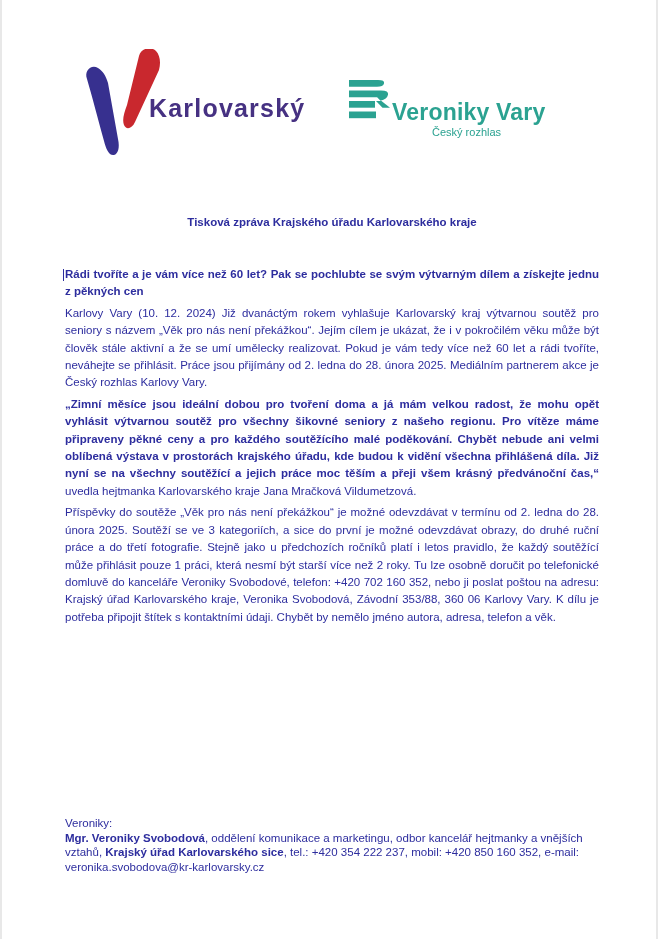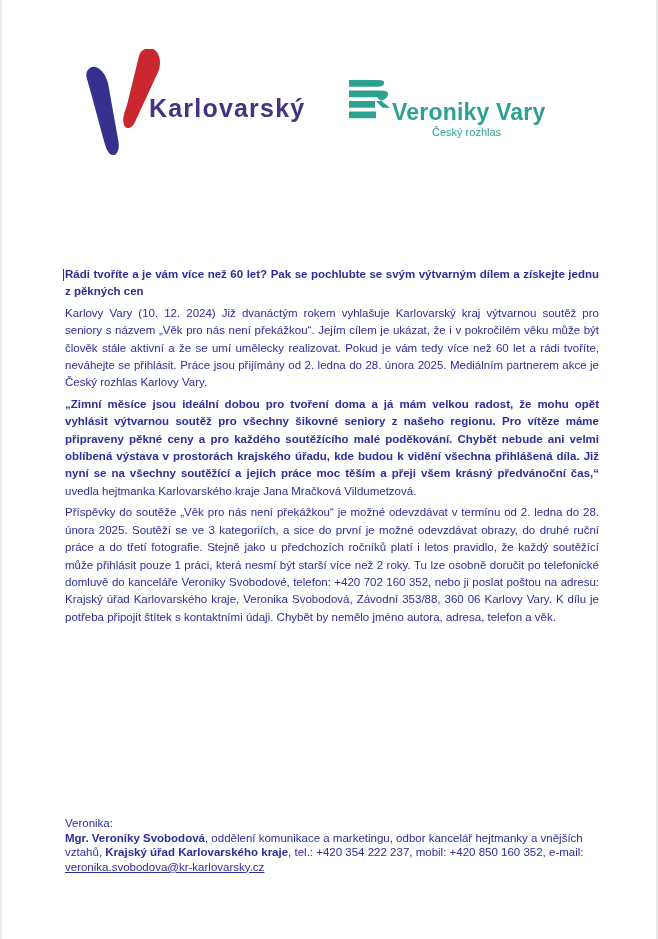--- a/index.html
+++ b/index.html
@@ -49,21 +49,20 @@
   .body-text p{margin:0 0 4px 0;}
   .b{font-weight:700;}
   
   .contact{
     position:absolute;left:63px;top:816px;width:534px;
     font-size:11.5px;line-height:14.6px;text-align:left;
   }
   .contact p{margin:0;}
   .email{
     color:var(--navy,#2d2d9e);
-    text-decoration:underline;
     display:block;
     width:-moz-fit-content;width:fit-content;
     cursor:pointer;
   }
 </style>
 </head>
 <body>
 
 <div class="page">
 
@@ -86,28 +85,29 @@
       <path fill="#2ba291" d="M0,0 h29 q7,0 6,3.4 q-0.8,3.3 -7,3.3 H0 Z"></path>
       <path fill="#2ba291" d="M0,10.5 h32 q8,0 7,4.3 q-0.9,4.4 -7.5,6 l-3.4,-3.6 H0 Z"></path>
       <path fill="#2ba291" d="M0,21 h26 v6.7 H0 Z"></path>
       <path fill="#2ba291" d="M27,21 l5.5,0 l8.5,6.7 l-7.5,0 Z"></path>
       <path fill="#2ba291" d="M0,31.5 h27 v6.7 H0 Z"></path>
     </svg>
     <div class="cro-title">Veroniky Vary</div>
     <div class="cro-subtitle">Český rozhlas</div>
   </div>
 
+  <div class="doc-title">Tisková zpráva Krajského úřadu Karlovarského kraje</div>
 
   <div class="text-cursor"></div>
 
   <main class="body-text">
     <p class="b">Rádi tvoříte a je vám více než 60 let? Pak se pochlubte se svým výtvarným dílem a získejte jednu z pěkných cen</p>
     <p>Karlovy Vary (10. 12. 2024) Již dvanáctým rokem vyhlašuje Karlovarský kraj výtvarnou soutěž pro seniory s názvem „Věk pro nás není překážkou“. Jejím cílem je ukázat, že i v pokročilém věku může být člověk stále aktivní a že se umí umělecky realizovat. Pokud je vám tedy více než 60 let a rádi tvoříte, neváhejte se přihlásit. Práce jsou přijímány od 2. ledna do 28. února 2025. Mediálním partnerem akce je Český rozhlas Karlovy Vary.</p>
     <p><span class="b">„Zimní měsíce jsou ideální dobou pro tvoření doma a já mám velkou radost, že mohu opět vyhlásit výtvarnou soutěž pro všechny šikovné seniory z našeho regionu. Pro vítěze máme připraveny pěkné ceny a pro každého soutěžícího malé poděkování. Chybět nebude ani velmi oblíbená výstava v prostorách krajského úřadu, kde budou k vidění všechna přihlášená díla. Již nyní se na všechny soutěžící a jejich práce moc těším a přeji všem krásný předvánoční čas,“</span><span> uvedla hejtmanka Karlovarského kraje Jana Mračková Vildumetzová.</span></p>
     <p>Příspěvky do soutěže „Věk pro nás není překážkou“ je možné odevzdávat v termínu od 2. ledna do 28. února 2025. Soutěží se ve 3 kategoriích, a sice do první je možné odevzdávat obrazy, do druhé ruční práce a do třetí fotografie. Stejně jako u předchozích ročníků platí i letos pravidlo, že každý soutěžící může přihlásit pouze 1 práci, která nesmí být starší více než 2 roky. Tu lze osobně doručit po telefonické domluvě do kanceláře Veroniky Svobodové, telefon: +420 702 160 352, nebo ji poslat poštou na adresu: Krajský úřad Karlovarského kraje, Veronika Svobodová, Závodní 353/88, 360 06 Karlovy Vary. K dílu je potřeba připojit štítek s kontaktními údaji. Chybět by nemělo jméno autora, adresa, telefon a věk.</p>
   </main>
 
   <footer class="contact">
-    <p>Veronika:</p>
-    <p><span class="b">Mgr. Veroniky Svobodová</span><span>, oddělení komunikace a marketingu, odbor kancelář hejtmanky a vnějších vztahů, </span><span class="b">Krajský úřad Karlovarského kraje</span><span>, tel.: +420 354 222 237, mobil: +420 850 160 352, e-mail: </span><a class="email">veronika.svobodova@kr-karlovarsky.cz</a></p>
+    <p>Veroniky:</p>
+    <p><span class="b">Mgr. Veroniky Svobodová</span><span>, oddělení komunikace a marketingu, odbor kancelář hejtmanky a vnějších vztahů, </span><span class="b">Krajský úřad Karlovarského sice</span><span>, tel.: +420 354 222 237, mobil: +420 850 160 352, e-mail: </span><a class="email">veronika.svobodova@kr-karlovarsky.cz</a></p>
   </footer>
 
 </div>
 
 </body></html>

